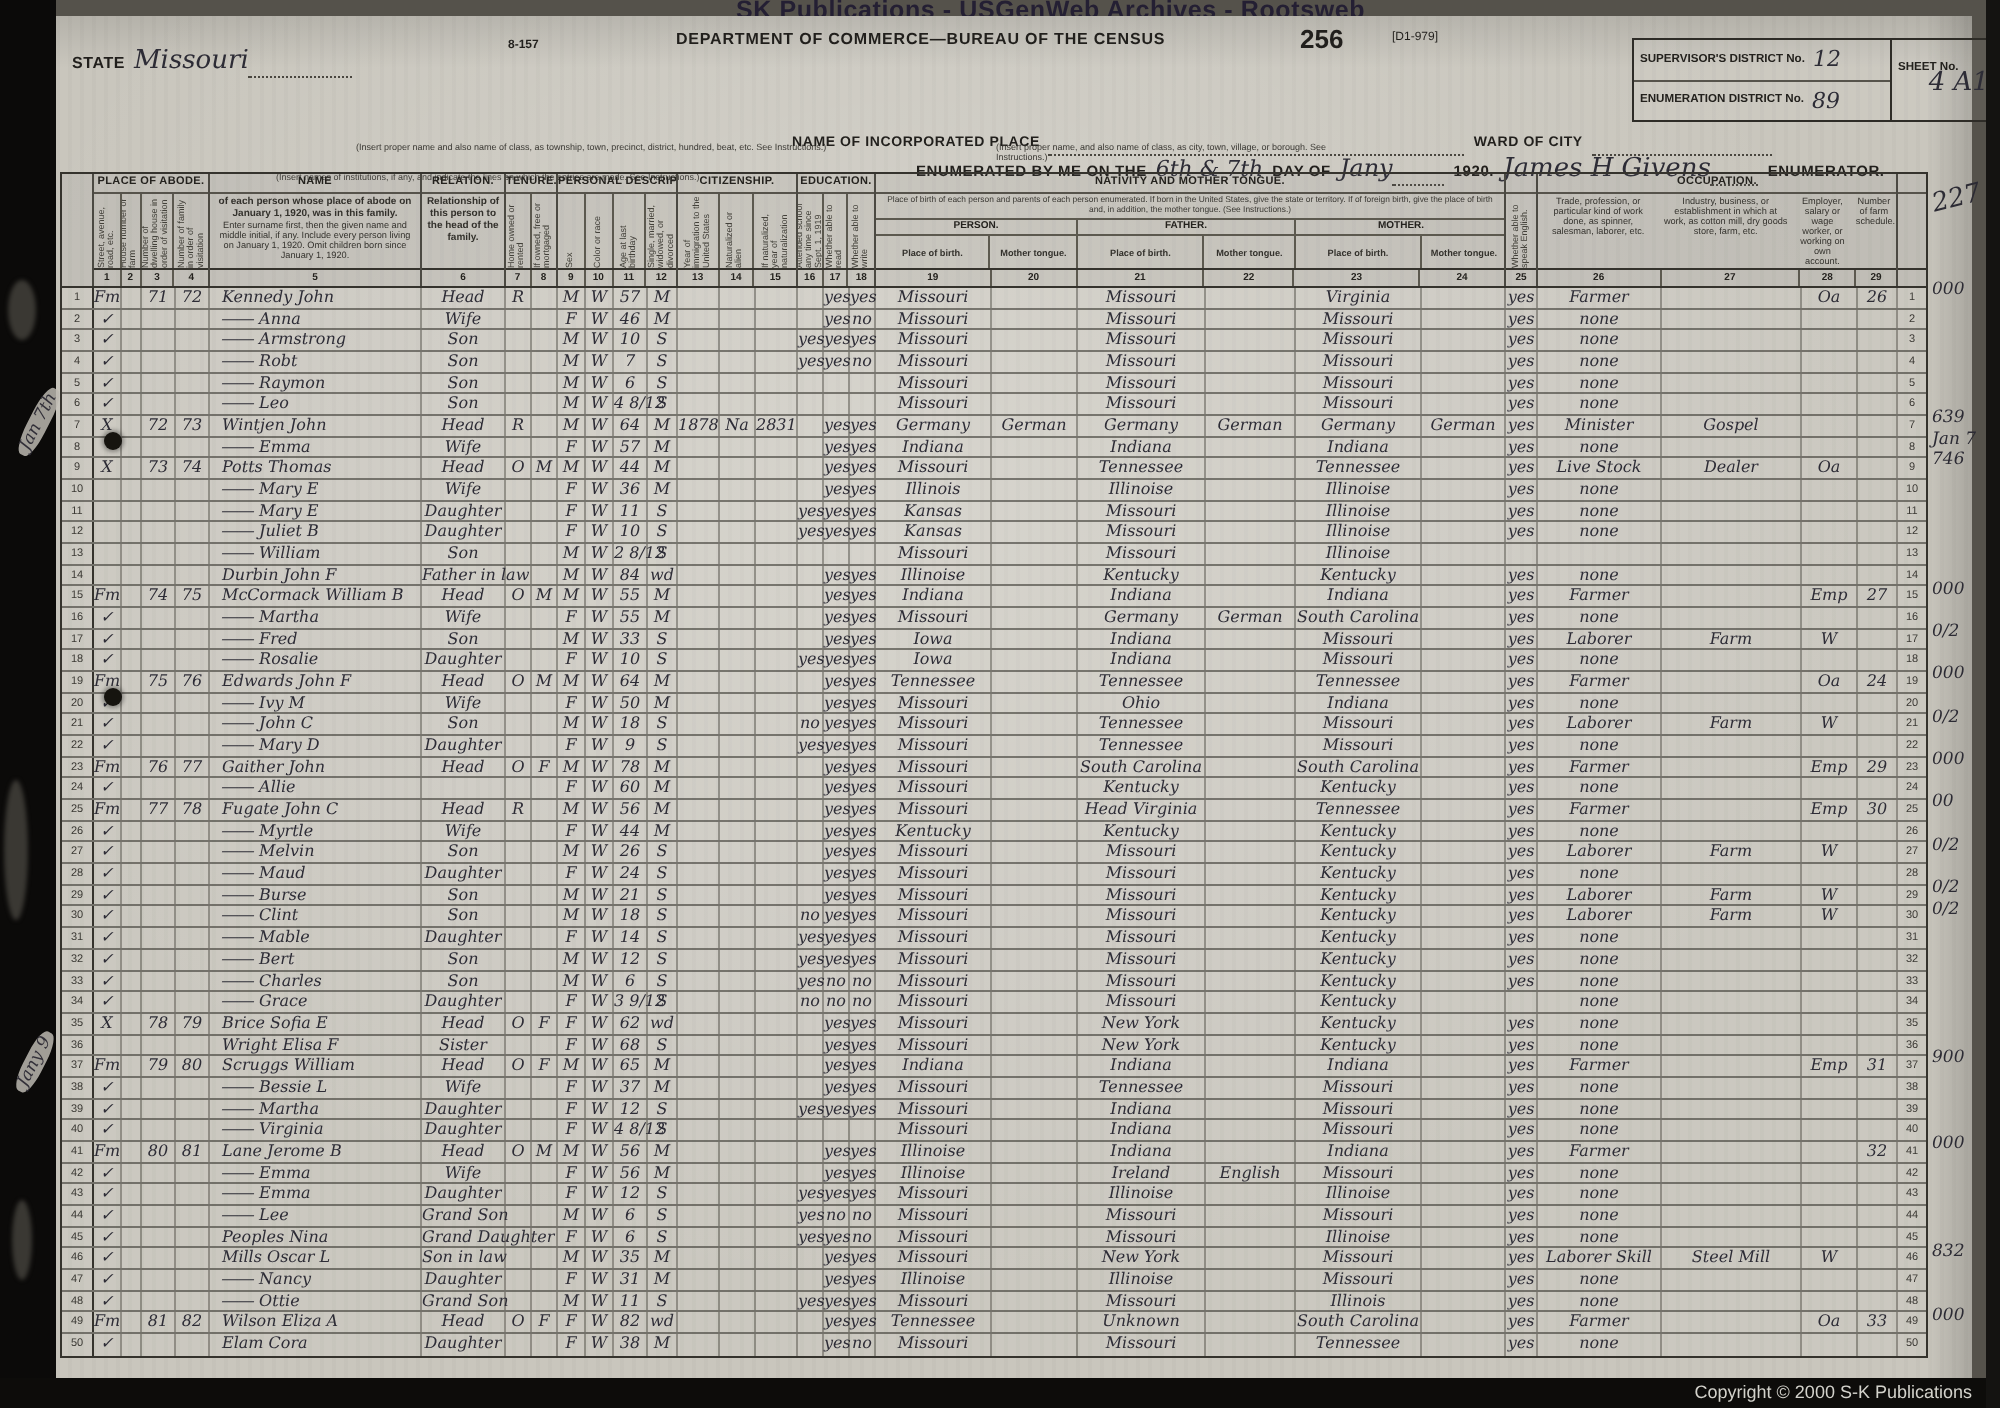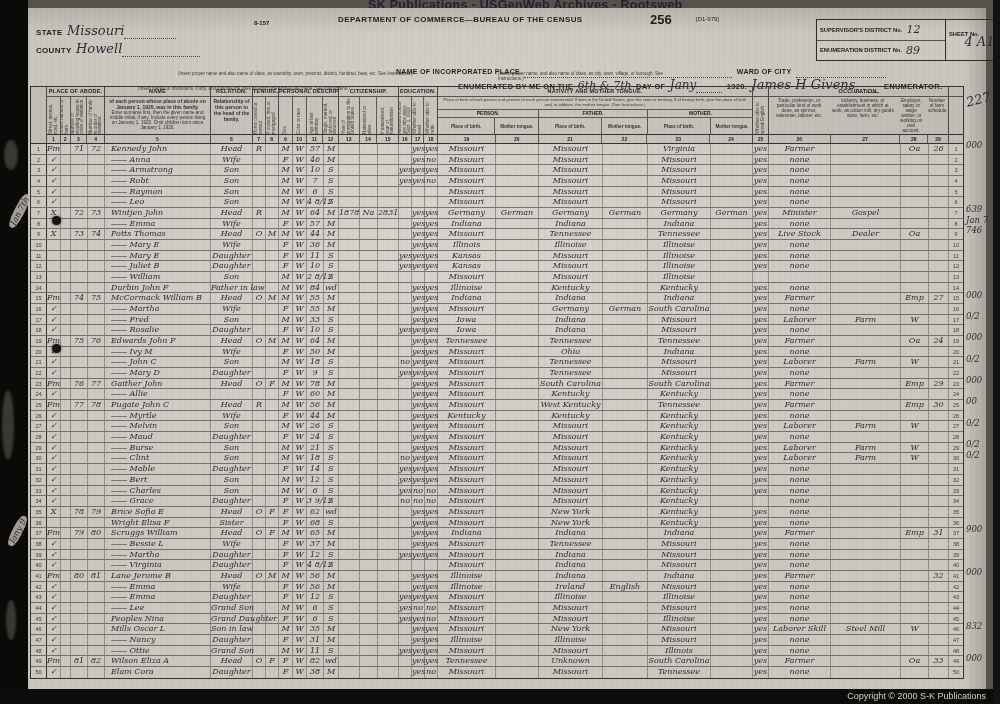--- a/index.html
+++ b/index.html
@@ -88,24 +88,20 @@
   <div class="watermark">SK Publications - USGenWeb Archives - Rootsweb</div>
 
   <div class="paper">
 
     <div class="p formno" style="left:226px;top:12px;">8-157</div>
 
     <div class="p" style="left:8px;top:13px;">
       <span class="lbl">STATE</span>
       <span class="hw" style="font-size:13px;">Missouri</span><span class="fill" style="width:52px;"></span>
     </div>
-    <div class="p" style="left:8px;top:31px;">
-      <span class="lbl">COUNTY</span>
-      <span class="hw" style="font-size:13px;">Howell</span><span class="fill" style="width:78px;"></span>
-    </div>
     <div class="p tiny" style="left:150px;top:63px;width:250px;white-space:normal;">(Insert proper name and also name of class, as township, town, precinct, district, hundred, beat, etc.  See Instructions.)</div>
     <div class="p tiny" style="left:110px;top:78px;width:230px;white-space:normal;">(Insert names of institutions, if any, and indicate the lines on which the entries are made.  See Instructions.)</div>
 
     <div class="p dept" style="left:310px;top:7px;">DEPARTMENT OF COMMERCE—BUREAU OF THE CENSUS</div>
     <div class="p stamp" style="left:622px;top:4px;">256</div>
     <div class="p" style="left:668px;top:8px;font-size:6px;">[D1-979]</div>
 
     <div class="supbox">
       <div class="supleft">
         <div class="suprow">
@@ -1155,21 +1151,21 @@
             <div class="tc" style="width: 17px;">56</div>
             <div class="tc" style="width: 15px;">M</div>
             <div class="tc" style="width: 21px;"></div>
             <div class="tc" style="width: 18px;"></div>
             <div class="tc" style="width: 21px;"></div>
             <div class="tc" style="width: 13px;"></div>
             <div class="tc" style="width: 13px;">yes</div>
             <div class="tc" style="width: 13px;">yes</div>
             <div class="tc" style="width: 58px;">Missouri</div>
             <div class="tc" style="width: 43px;"></div>
-            <div class="tc" style="width: 64px;">West Kentucky</div>
+            <div class="tc" style="width: 64px;">Head Virginia</div>
             <div class="tc" style="width: 45px;"></div>
             <div class="tc" style="width: 63px;">Tennessee</div>
             <div class="tc" style="width: 42px;"></div>
             <div class="tc" style="width: 16px;">yes</div>
             <div class="tc" style="width: 62px;">Farmer</div>
             <div class="tc" style="width: 70px;"></div>
             <div class="tc" style="width: 28px;">Emp</div>
             <div class="tc" style="width: 20px;">30</div>
             <div class="tc rnum" style="width: 14px;">25</div>
           </div>

